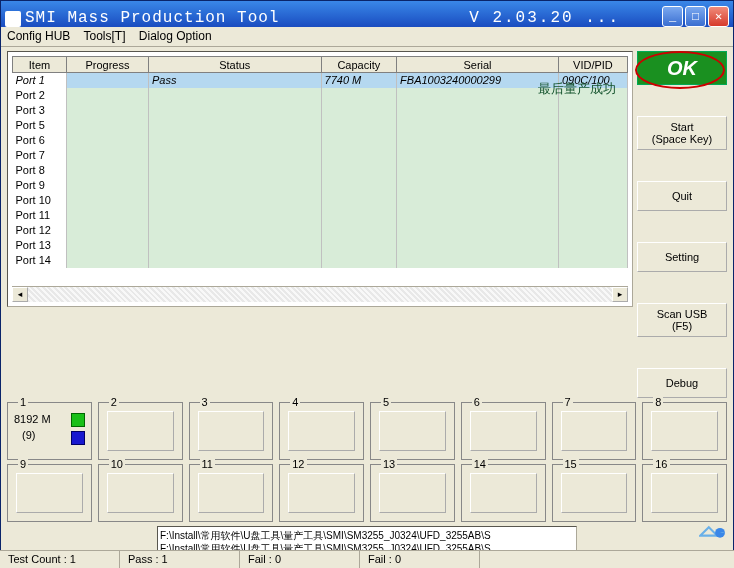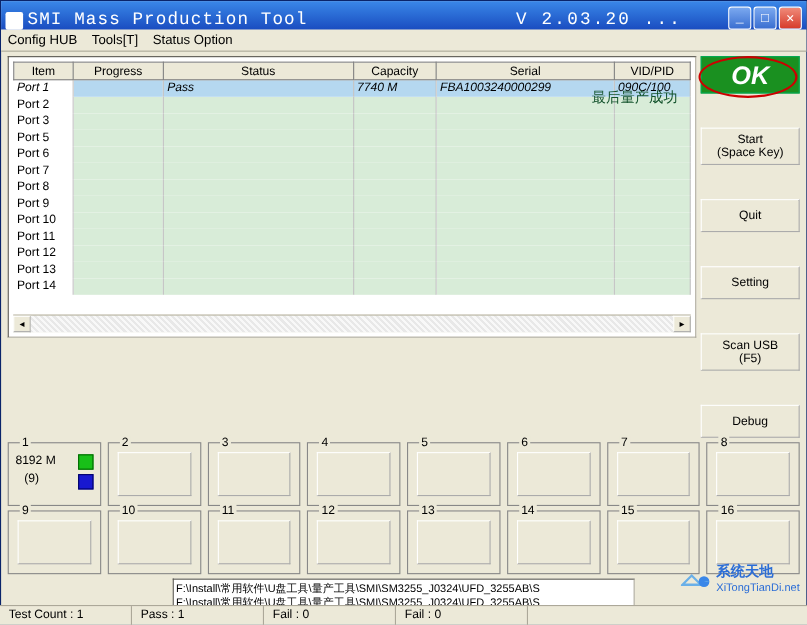--- a/index.html
+++ b/index.html
@@ -22,21 +22,21 @@
 .grid td { border-right:1px solid #c0c0c0; padding:0 3px; height:15px; white-space:nowrap; overflow:hidden; }
 .grid tr.data td { background:#d8ecd8; }
 .grid tr.first td { background:#b5d8f0;font-style:italic; }
 .grid td.portcol { background:#fff !important; }
 .hscroll { height:16px; background:#ece9d8; border-top:1px solid #aca899; display:flex; }
 .sc-btn{ width:16px; height:15px; border:1px outset #fff; background:#ece9d8; font-size:9px; text-align:center; line-height:13px; }
 .sc-track{ flex:1; background:repeating-linear-gradient(45deg,#e8e8e8,#e8e8e8 2px,#f8f8f8 2px,#f8f8f8 4px); }
 .annot{ position:absolute; top:28px; right:16px; color:#14532d; font-size:13px; }
 .annot-ellipse{ position:absolute; top:0px; right:2px; width:90px; height:38px; border:2px solid #c00; border-radius:50%; pointer-events:none; z-index:5;}
 .rightcol { width:90px; display:flex; flex-direction:column; gap:8px; }
-.okbadge{ height:34px; background:#1a9020; color:#fff; font-size:23px; font-weight:bold; font-style:italic; display:flex; align-items:center; justify-content:center; border:1px solid #0a5; position:relative; }
+.okbadge{ height:34px; background:#1a9020; color:#fff; font-size:20px; font-weight:bold; font-style:italic; display:flex; align-items:center; justify-content:center; border:1px solid #0a5; position:relative; }
 .btn { height:30px; border:1px outset #fff; background:#ece9d8; font-size:11px; cursor:pointer; display:flex; flex-direction:column; align-items:center; justify-content:center; line-height:1.1;margin-top:23px; }
 .btn.tall{ height:34px; }
 .slots { margin-top:4px; }
 .slotrow{ display:flex; gap:6px; margin-bottom:4px; }
 .slot{ flex:1; border:1px solid #808080; border-radius:0; height:58px; position:relative; background:#ece9d8; }
 .slot.group{ border:1px solid #888; }
 .slot .num{ position:absolute; top:-7px; left:10px; background:#ece9d8; padding:0 2px; font-size:11px; }
 .slot .inner{ position:absolute; top:8px; left:8px; right:8px; bottom:8px; background:#ece9d8; border:1px outset #fff; }
 .slot.active .cap{ position:absolute; top:10px; left:6px; font-size:11px; }
 .slot.active .cnt{ position:absolute; top:26px; left:14px; font-size:11px; }
@@ -57,21 +57,21 @@
     <span class="title">SMI Mass Production Tool</span>
     <span class="version">V 2.03.20  ...</span>
     <div class="winbtn min">_</div>
     <div class="winbtn max">□</div>
     <div class="winbtn close">✕</div>
   </div>
 
   <div class="menubar">
     <span>Config HUB</span>
     <span>Tools[T]</span>
-    <span>Status Option</span>
+    <span>Dialog Option</span>
   </div>
 
   <div class="client">
     <div class="toprow">
       <div class="gridwrap">
         <table class="grid">
           <thead>
               <tr>
             <th style="width:50px">Item</th>
             <th style="width:76px">Progress</th>
@@ -291,24 +291,20 @@
       <div>F:\Install\常用软件\U盘工具\量产工具\SMI\SM3255_J0324\UFD_3255AB\S</div>
       <div>F:\Install\常用软件\U盘工具\量产工具\SMI\SM3255_J0324\UFD_3255AB\S</div>
     </div>
 
     <div class="watermark">
       <svg class="logo" viewBox="0 0 40 28">
           <path d="M2 22 L14 10 L26 22 Z" fill="none" stroke="#6ab0e8" stroke-width="3"></path>
           <circle cx="30" cy="18" r="7" fill="#3a87e8"></circle>
           <path d="M30 18 a7 7 0 0 1 7 0" fill="#6ab0e8"></path>
         </svg>
-      <div>
-        <div style="font-size:13px;font-weight:bold;color:#2b6dd6">系统天地</div>
-        <div style="color:#2b6dd6">XiTongTianDi.net</div>
-      </div>
     </div>
   </div>
 
   <div class="statusbar">
     <div class="cell">Test Count : 1</div>
     <div class="cell">Pass : 1</div>
     <div class="cell">Fail : 0</div>
     <div class="cell">Fail : 0</div>
   </div>
 </div>

